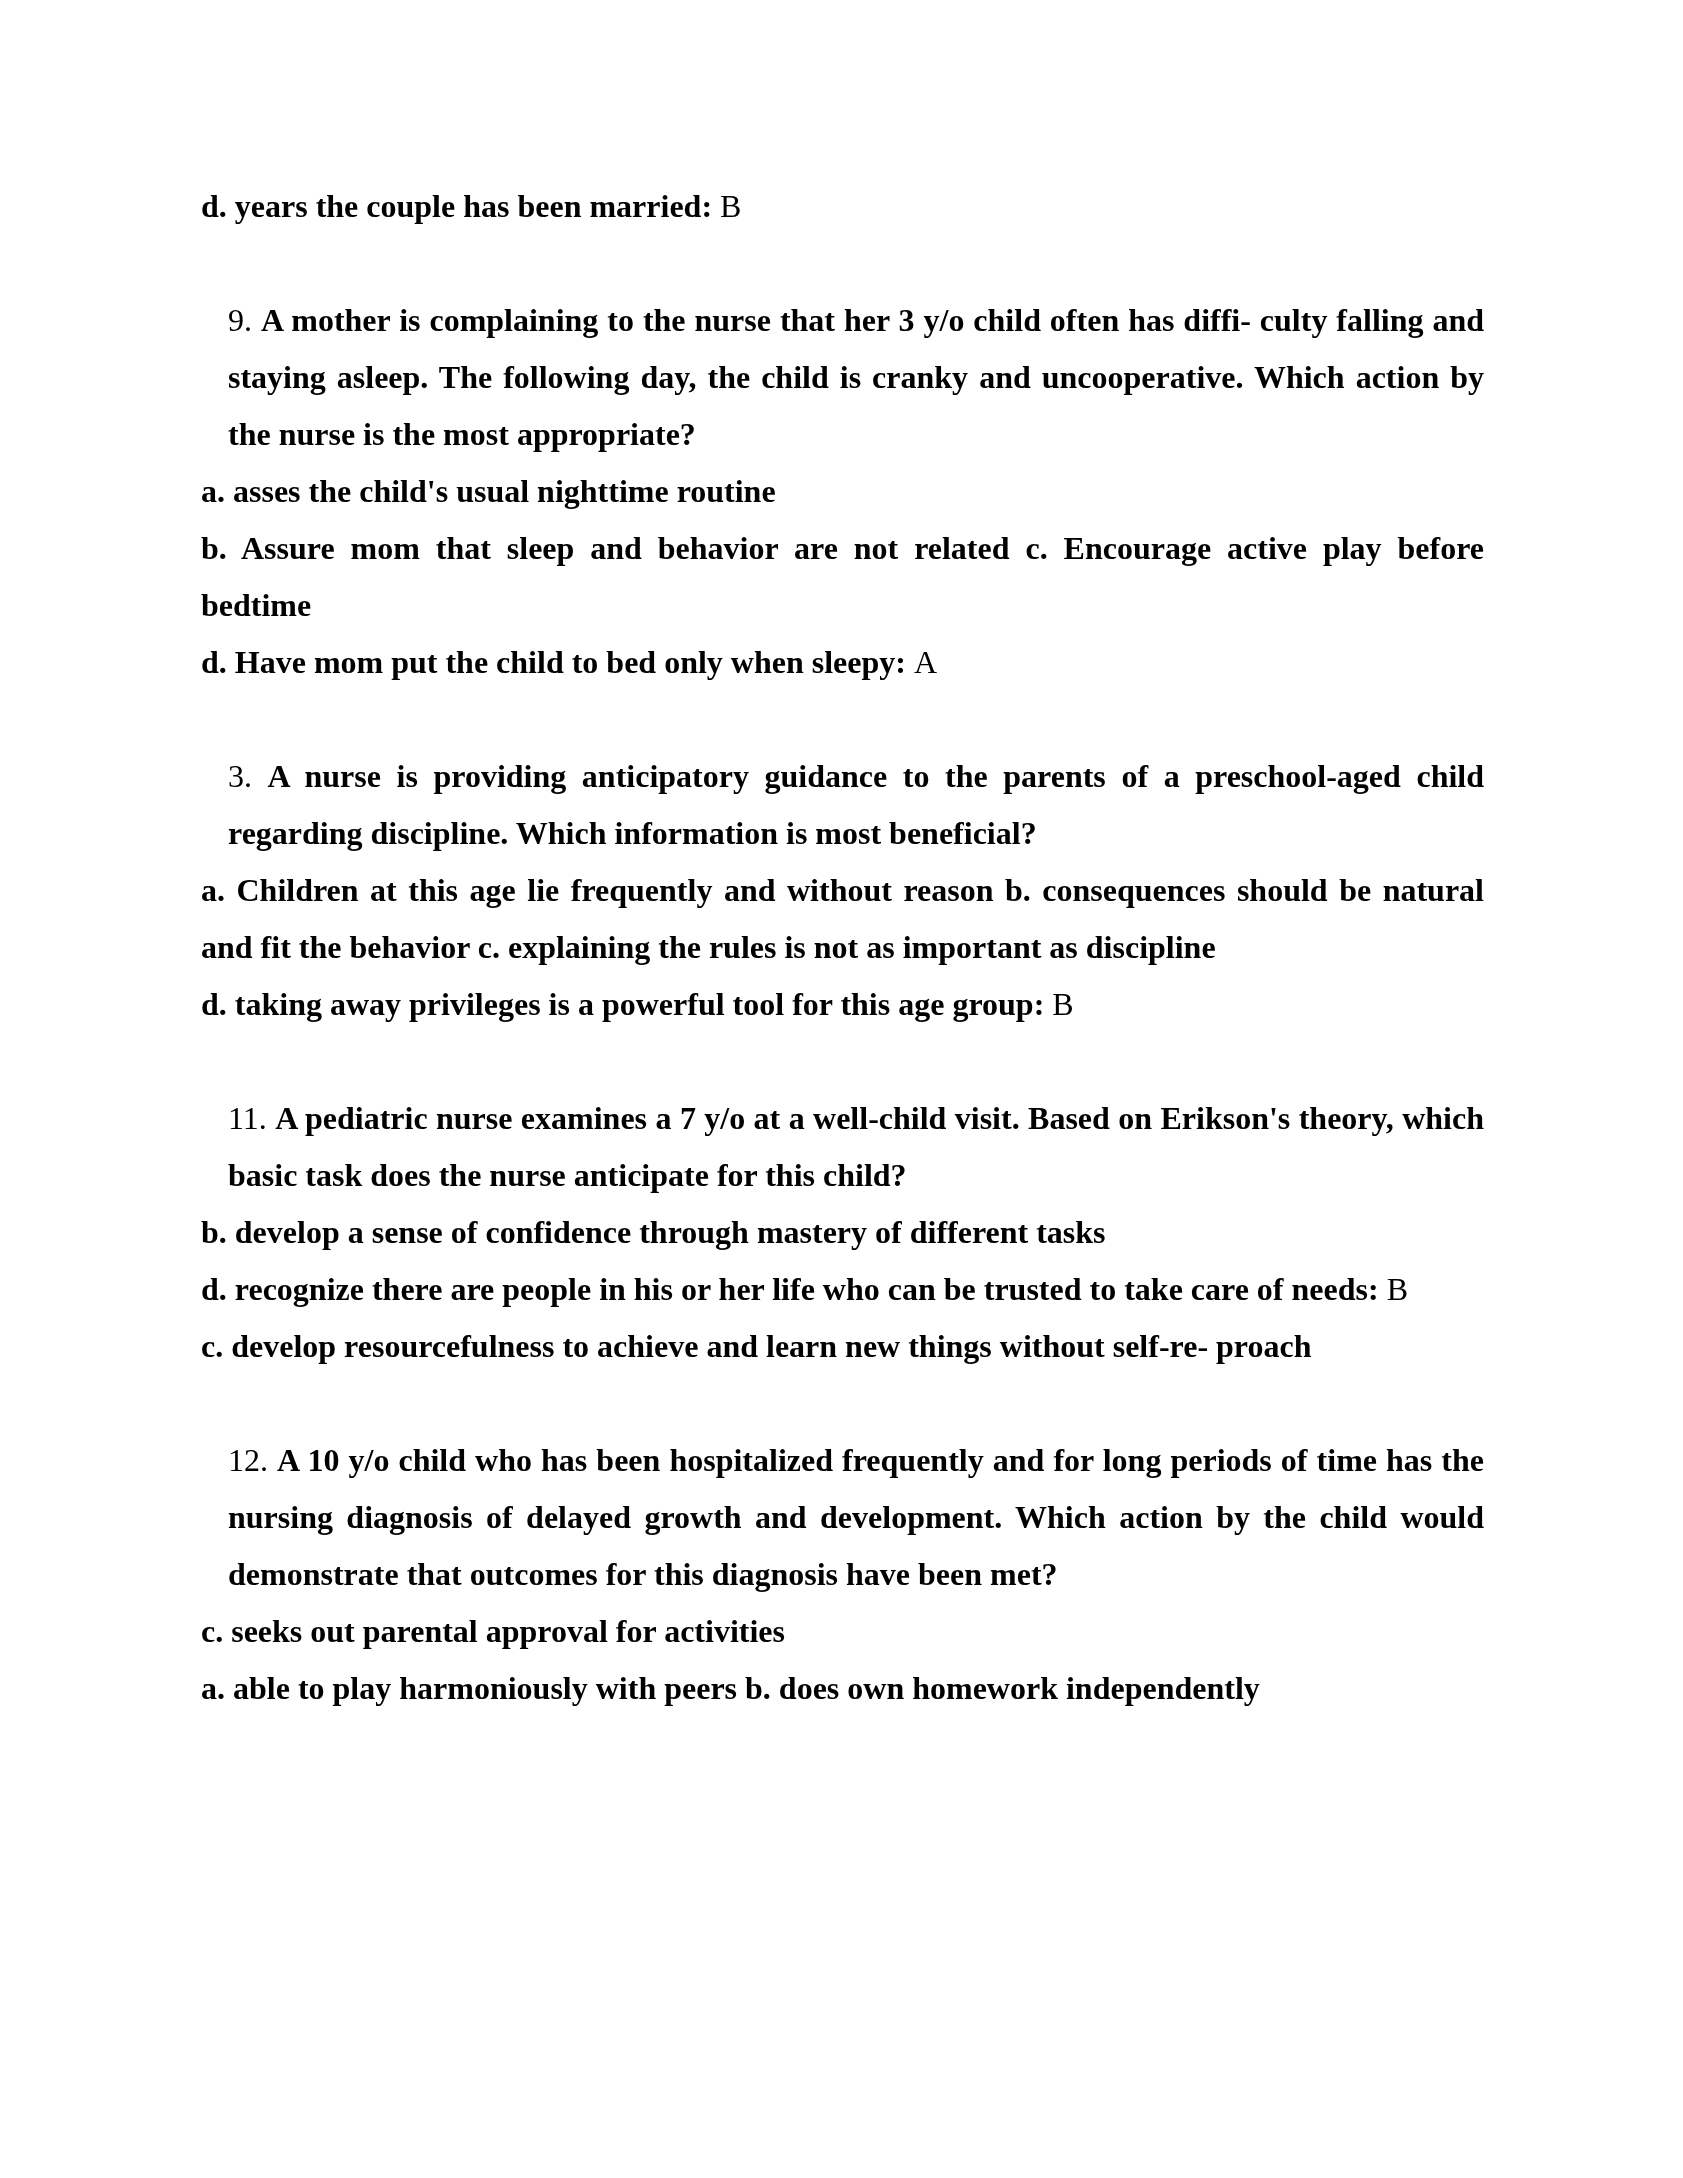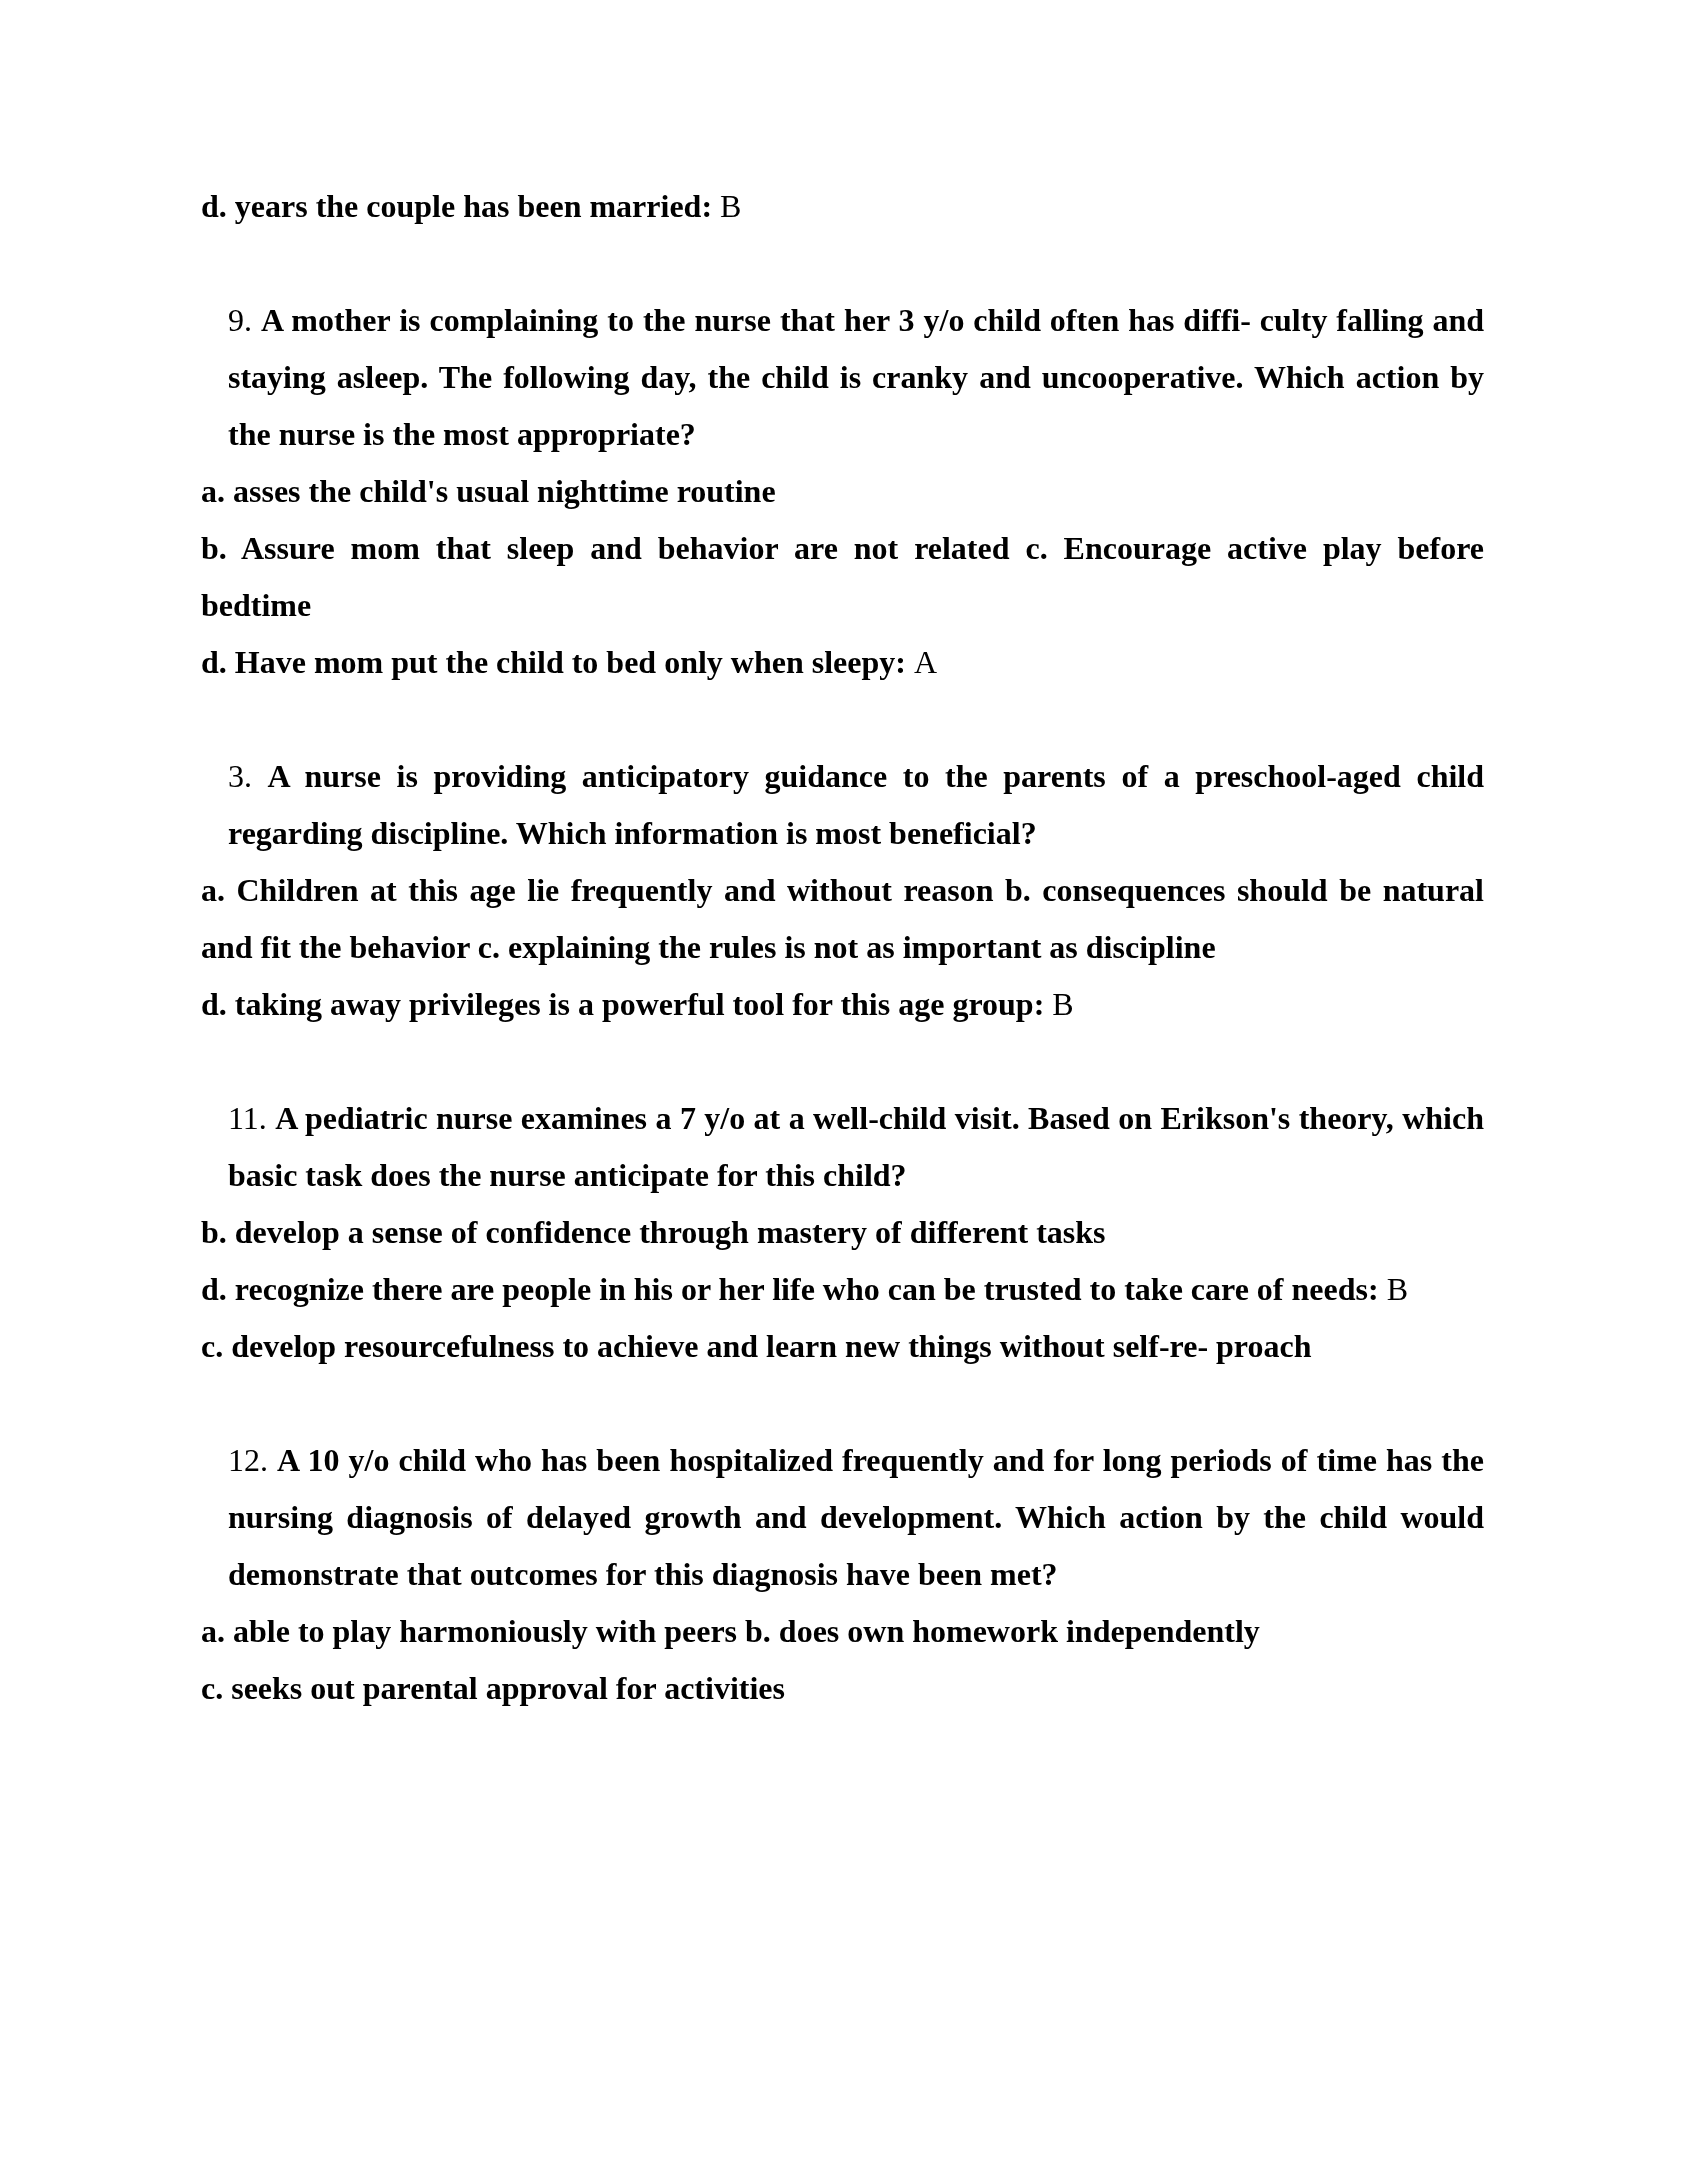--- a/index.html
+++ b/index.html
@@ -45,17 +45,17 @@
       <p class="para"><span class="seg bold">b. Assure mom that sleep and behavior are not related c. Encourage active play before bedtime</span></p>
       <p class="para"><span class="seg bold">d. Have mom put the child to bed only when sleepy: </span><span class="seg regular">A</span></p>
       <p class="para new-q"><span class="seg regular">3. </span><span class="seg bold">A nurse is providing anticipatory guidance to the parents of a preschool-aged child regarding discipline. Which information is most beneficial?</span></p>
       <p class="para"><span class="seg bold">a. Children at this age lie frequently and without reason b. consequences should be natural and fit the behavior c. explaining the rules is not as important as discipline</span></p>
       <p class="para"><span class="seg bold">d. taking away privileges is a powerful tool for this age group: </span><span class="seg regular">B</span></p>
       <p class="para new-q"><span class="seg regular">11. </span><span class="seg bold">A pediatric nurse examines a 7 y/o at a well-child visit. Based on Erikson's theory, which basic task does the nurse anticipate for this child?</span></p>
       <p class="para"><span class="seg bold">b. develop a sense of confidence through mastery of different tasks</span></p>
       <p class="para"><span class="seg bold">d. recognize there are people in his or her life who can be trusted to take care of needs: </span><span class="seg regular">B</span></p>
       <p class="para"><span class="seg bold">c. develop resourcefulness to achieve and learn new things without self-re- proach</span></p>
       <p class="para new-q"><span class="seg regular">12. </span><span class="seg bold">A 10 y/o child who has been hospitalized frequently and for long periods of time has the nursing diagnosis of delayed growth and development. Which action by the child would demonstrate that outcomes for this diagnosis have been met?</span></p>
+      <p class="para"><span class="seg bold">c. seeks out parental approval for activities</span></p>
       <p class="para"><span class="seg bold">a. able to play harmoniously with peers b. does own homework independently</span></p>
-      <p class="para"><span class="seg bold">c. seeks out parental approval for activities</span></p>
     </div>
 </div>
 
 
 </body></html>

